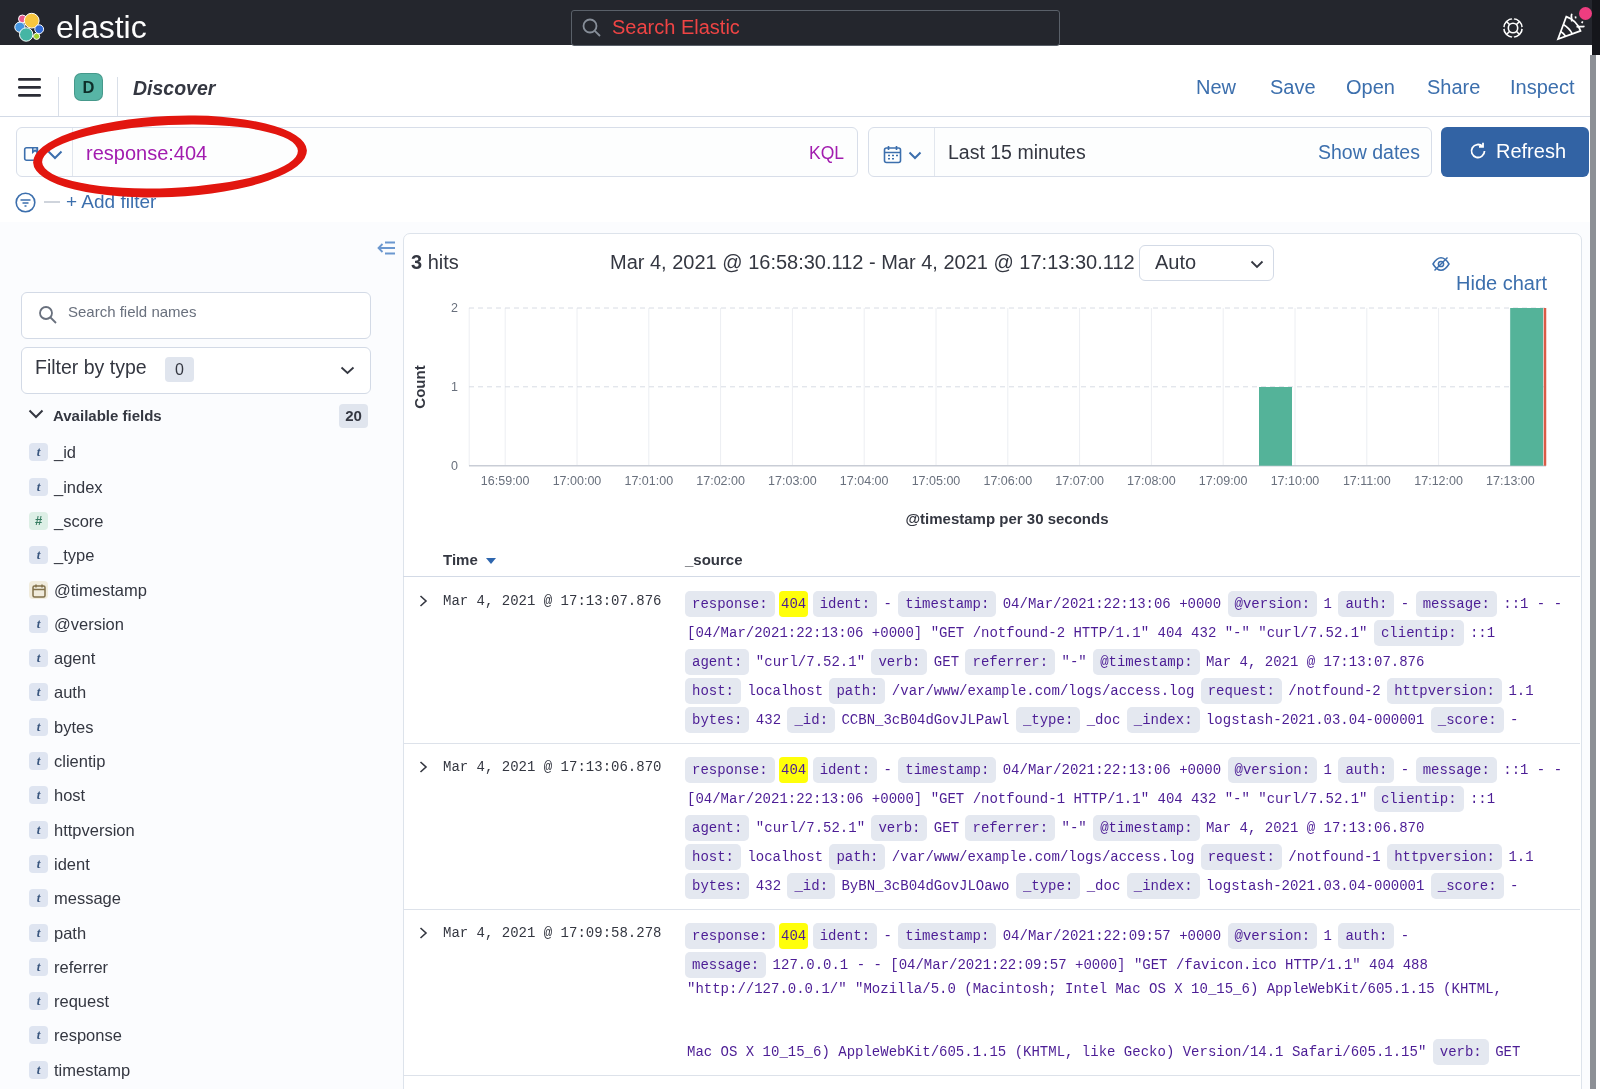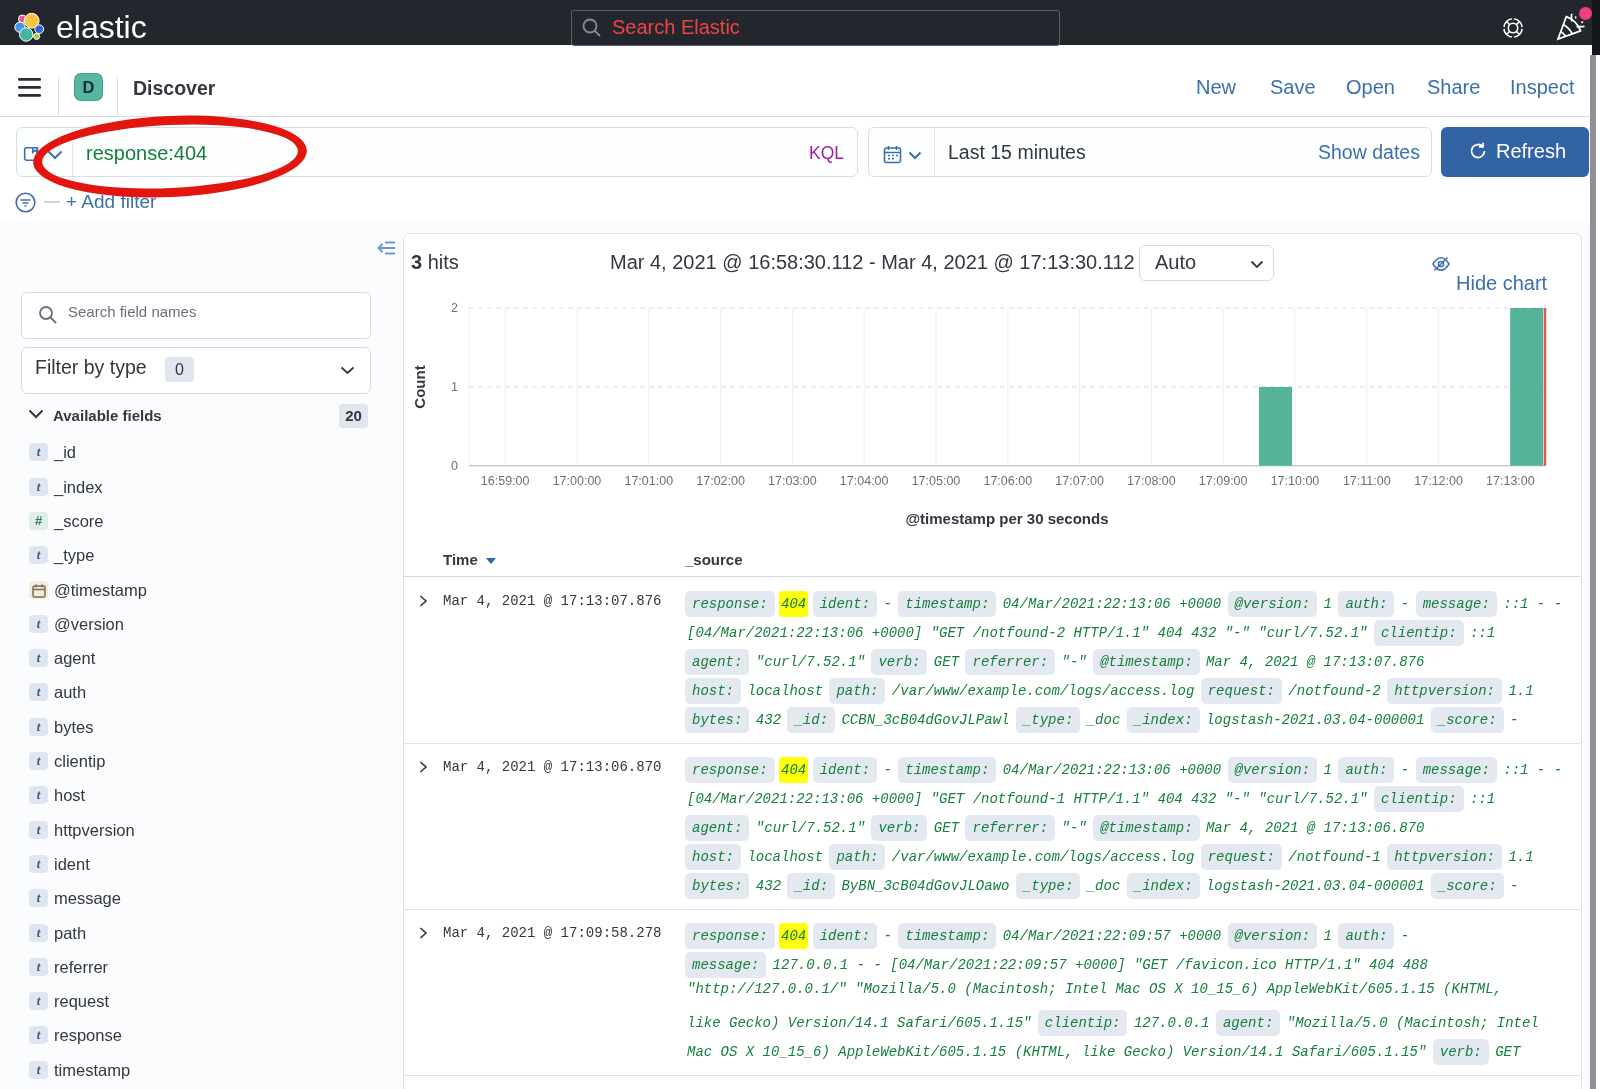--- a/index.html
+++ b/index.html
@@ -11,26 +11,26 @@
 
 #hdr { position:absolute; left:0; top:0; width:1600px; height:45px; background:#24262d; }
 #hdr .brand { position:absolute; left:56px; top:9px; font-size:32px; color:#fdfdfd; letter-spacing:0px; }
 #hdr .searchbox { position:absolute; left:571px; top:10px; width:489px; height:36px; border:1px solid #5a6069; border-radius:3px; }
 #hdr .searchph { position:absolute; left:612px; top:16px; font-size:20px; color:#ef4444; }
 
 
 #nav { position:absolute; left:0; top:55px; width:1600px; height:62px; background:#fff; border-bottom:1px solid #d3dae6; }
 .vsep { position:absolute; top:22px; width:1px; height:39px; background:#d9dfe8; }
 #dbadge { position:absolute; left:74px; top:18px; width:29px; height:28px; border-radius:7px; background:#57b5a6; border:1px solid rgba(40,100,90,0.35); color:#0e2f2a; font-weight:bold; font-size:16.5px; text-align:center; line-height:26px; }
-#nav .title { position:absolute; left:133px; top:22px; font-size:19.5px; font-weight:bold; color:#343741; }
+#nav .title { position:absolute; left:133px; top:22px; font-size:19.5px; font-weight:bold; color:#343741;font-style:italic; }
 .navlink { position:absolute; top:21px; font-size:20px; color:#3c6fad; }
 
 
 .qgroup { position:absolute; top:127px; height:50px; background:#fdfefe; border:1px solid #d8dee9; border-radius:6px; }
-#qtext { position:absolute; left:86px; top:142px; font-size:20px; color:#15803d; }
+#qtext { position:absolute; left:86px; top:142px; font-size:20px; color:#a21caf; }
 #kql { position:absolute; left:809px; top:143px; font-size:17.5px; color:#a21caf; }
 #lastmin { position:absolute; left:948px; top:141px; font-size:19.5px; color:#343741; }
 #showdates { position:absolute; left:1318px; top:141px; font-size:19.5px; color:#3c6fad; }
 #refreshbtn { position:absolute; left:1441px; top:127px; width:148px; height:50px; background:#3263a4; border-radius:6px; color:#fff; font-size:20px; }
 #refreshbtn span { position:absolute; left:55px; top:13px; }
 #addfilter { position:absolute; left:66px; top:191px; font-size:19px; color:#3c6fad; }
 
 
 #content { position:absolute; left:0; top:117px; width:1600px; height:972px; background:#fbfcfe; }
 #qrow { position:absolute; left:0; top:0px; width:1600px; height:105px; background:#fff; }
@@ -49,21 +49,21 @@
 
 
 #hits { position:absolute; left:8px; top:15px; font-size:20px; }
 #trange { position:absolute; left:207px; top:15px; font-size:20px; }
 #autosel { position:absolute; left:736px; top:9px; width:135px; height:36px; border:1px solid #d3dae6; border-radius:6px; background:#fff; }
 #autosel span { position:absolute; left:15px; top:5px; font-size:20px; }
 #hidechart { position:absolute; left:1053px; top:16px; font-size:20px; color:#3c6fad;margin-top:20px; }
 #thead { position:absolute; left:0px; top:309px; width:1177px; height:32px; border-bottom:1px solid #d3dae6; }
 #thead .tlabel { position:absolute; top:6px; font-size:15px; font-weight:bold; }
 .trow { position:absolute; left:0px; width:1177px; }
-.rowline { position:absolute; left:284px; font-family:"Liberation Mono", monospace; font-size:14px; white-space:nowrap; color:#15803d;font-style:italic; }
+.rowline { position:absolute; left:284px; font-family:"Liberation Mono", monospace; font-size:14px; white-space:nowrap; color:#4c1d95; }
 .kb { display:inline-block; background:#e4e8f0; border-radius:5px; padding:0 7px; height:26px; line-height:26px; margin:0 -2px; }
 .yb { display:inline-block; background:#ffff0a; border-radius:4px; padding:0 2px; height:26px; line-height:26px; margin:0 -2px; }
 .timecell { position:absolute; left:40px; font-family:"Liberation Mono", monospace; font-size:14px; white-space:nowrap; }
 .expander { position:absolute; left:14px; }
 .rowsep { position:absolute; left:0; width:1177px; height:1px; background:#dde2ea; }
 
 
 #redellipse { position:absolute; left:32.6px; top:116px; width:274px; height:81px; border:9.5px solid #e2160f; border-radius:50%; transform:rotate(-2.6deg); }
 #sbthumb { position:absolute; left:1590px; top:55px; width:6px; height:1034px; background:#8d9096; }
 #sbgut { position:absolute; left:1593px; top:55px; width:7px; height:1034px; background:#fff; }
@@ -367,21 +367,20 @@
 <div class="rowsep" style="top:165px"></div>
 </div>
 <div class="trow" style="top:674px;height:165px">
 <svg class="expander" style="top:16px" width="12" height="14" viewBox="0 0 12 14" fill="none" stroke="#343741" stroke-width="1.6">
           <path d="M3.5 2 L9 7 L3.5 12"></path>
         </svg>
 <div class="timecell" style="top:15px">Mar 4, 2021 @ 17:09:58.278</div>
 <div class="rowline" style="top:12.5px"><span class="kb">response:</span> <span class="yb">404</span> <span class="kb">ident:</span> - <span class="kb">timestamp:</span> 04/Mar/2021:22:09:57 +0000 <span class="kb">@version:</span> 1 <span class="kb">auth:</span> -</div>
 <div class="rowline" style="top:41.6px"><span class="kb">message:</span> 127.0.0.1 - - [04/Mar/2021:22:09:57 +0000] "GET /favicon.ico HTTP/1.1" 404 488</div>
 <div class="rowline" style="top:70.8px">"http://127.0.0.1/" "Mozilla/5.0 (Macintosh; Intel Mac OS X 10_15_6) AppleWebKit/605.1.15 (KHTML,</div>
-<div class="rowline" style="top:99.9px">like Gecko) Version/14.1 Safari/605.1.15" <span class="kb">clientip:</span> 127.0.0.1 <span class="kb">agent:</span> "Mozilla/5.0 (Macintosh; Intel</div>
 <div class="rowline" style="top:129.1px">Mac OS X 10_15_6) AppleWebKit/605.1.15 (KHTML, like Gecko) Version/14.1 Safari/605.1.15" <span class="kb">verb:</span> GET</div>
 <div class="rowsep" style="top:165px"></div>
 </div>
 </div>
 </div>
 
 <div id="redellipse"></div>
 <div id="sbgut"></div>
 <div id="sbthumb"></div>
 

